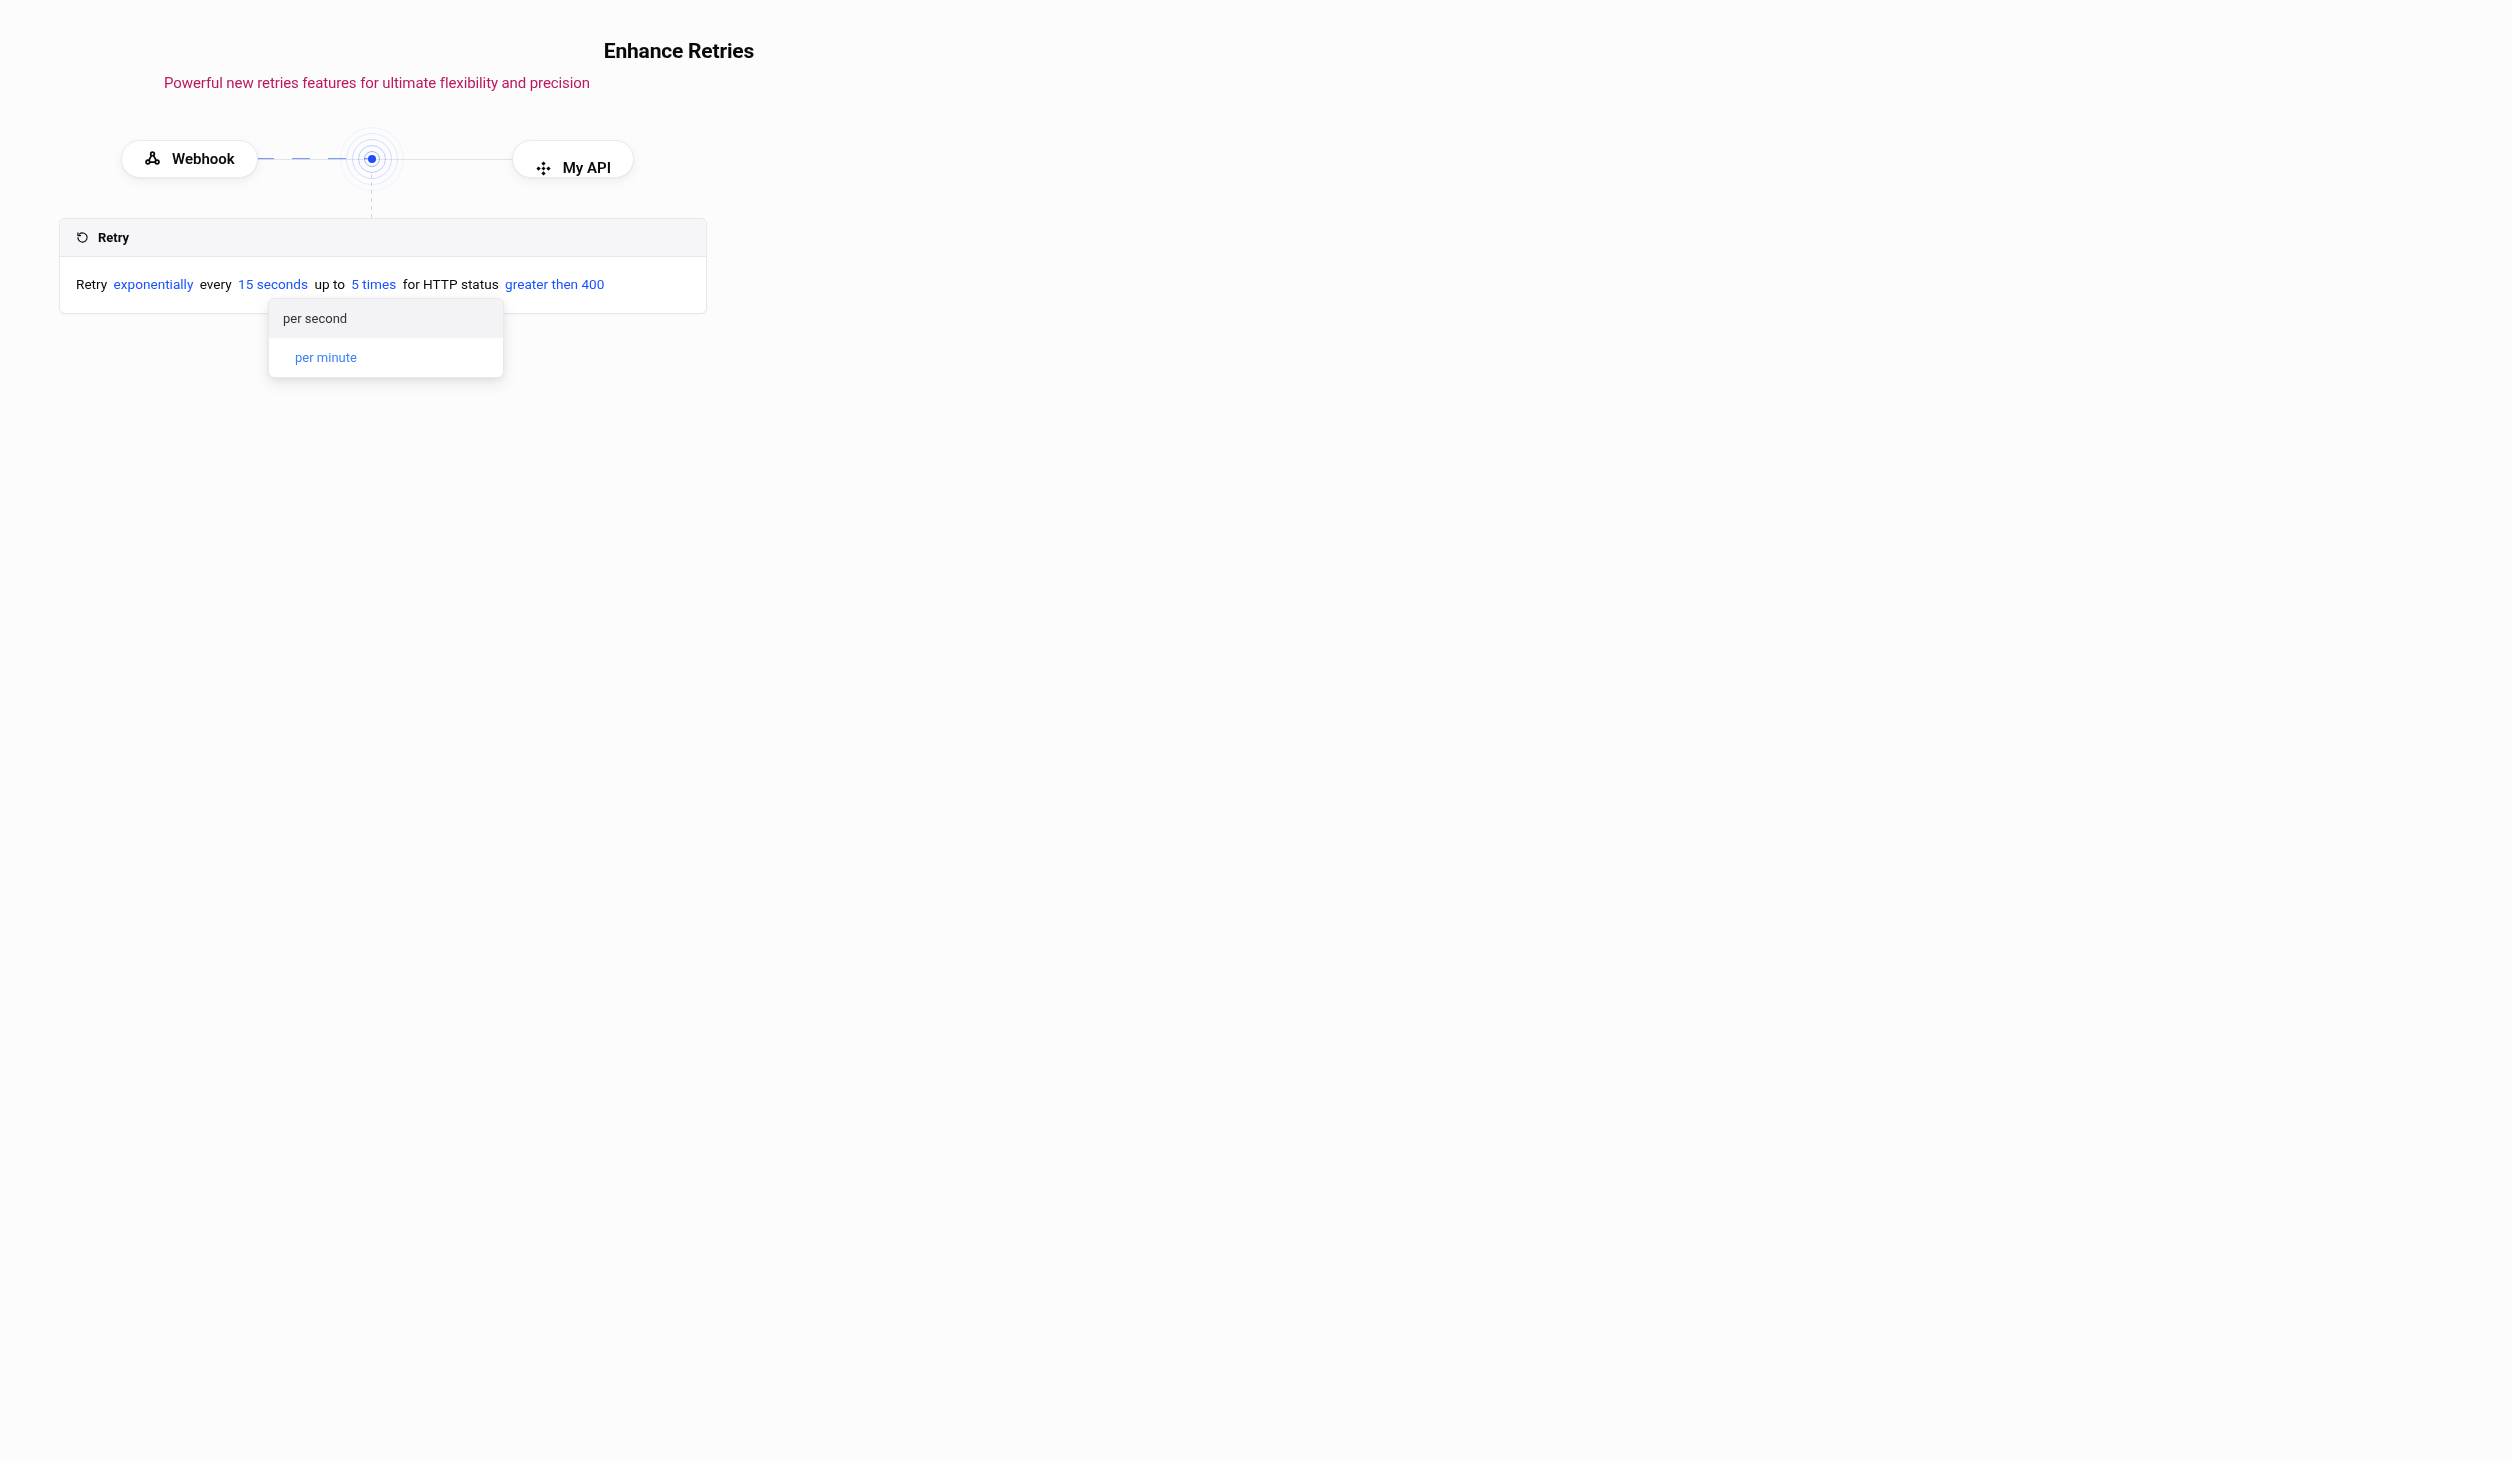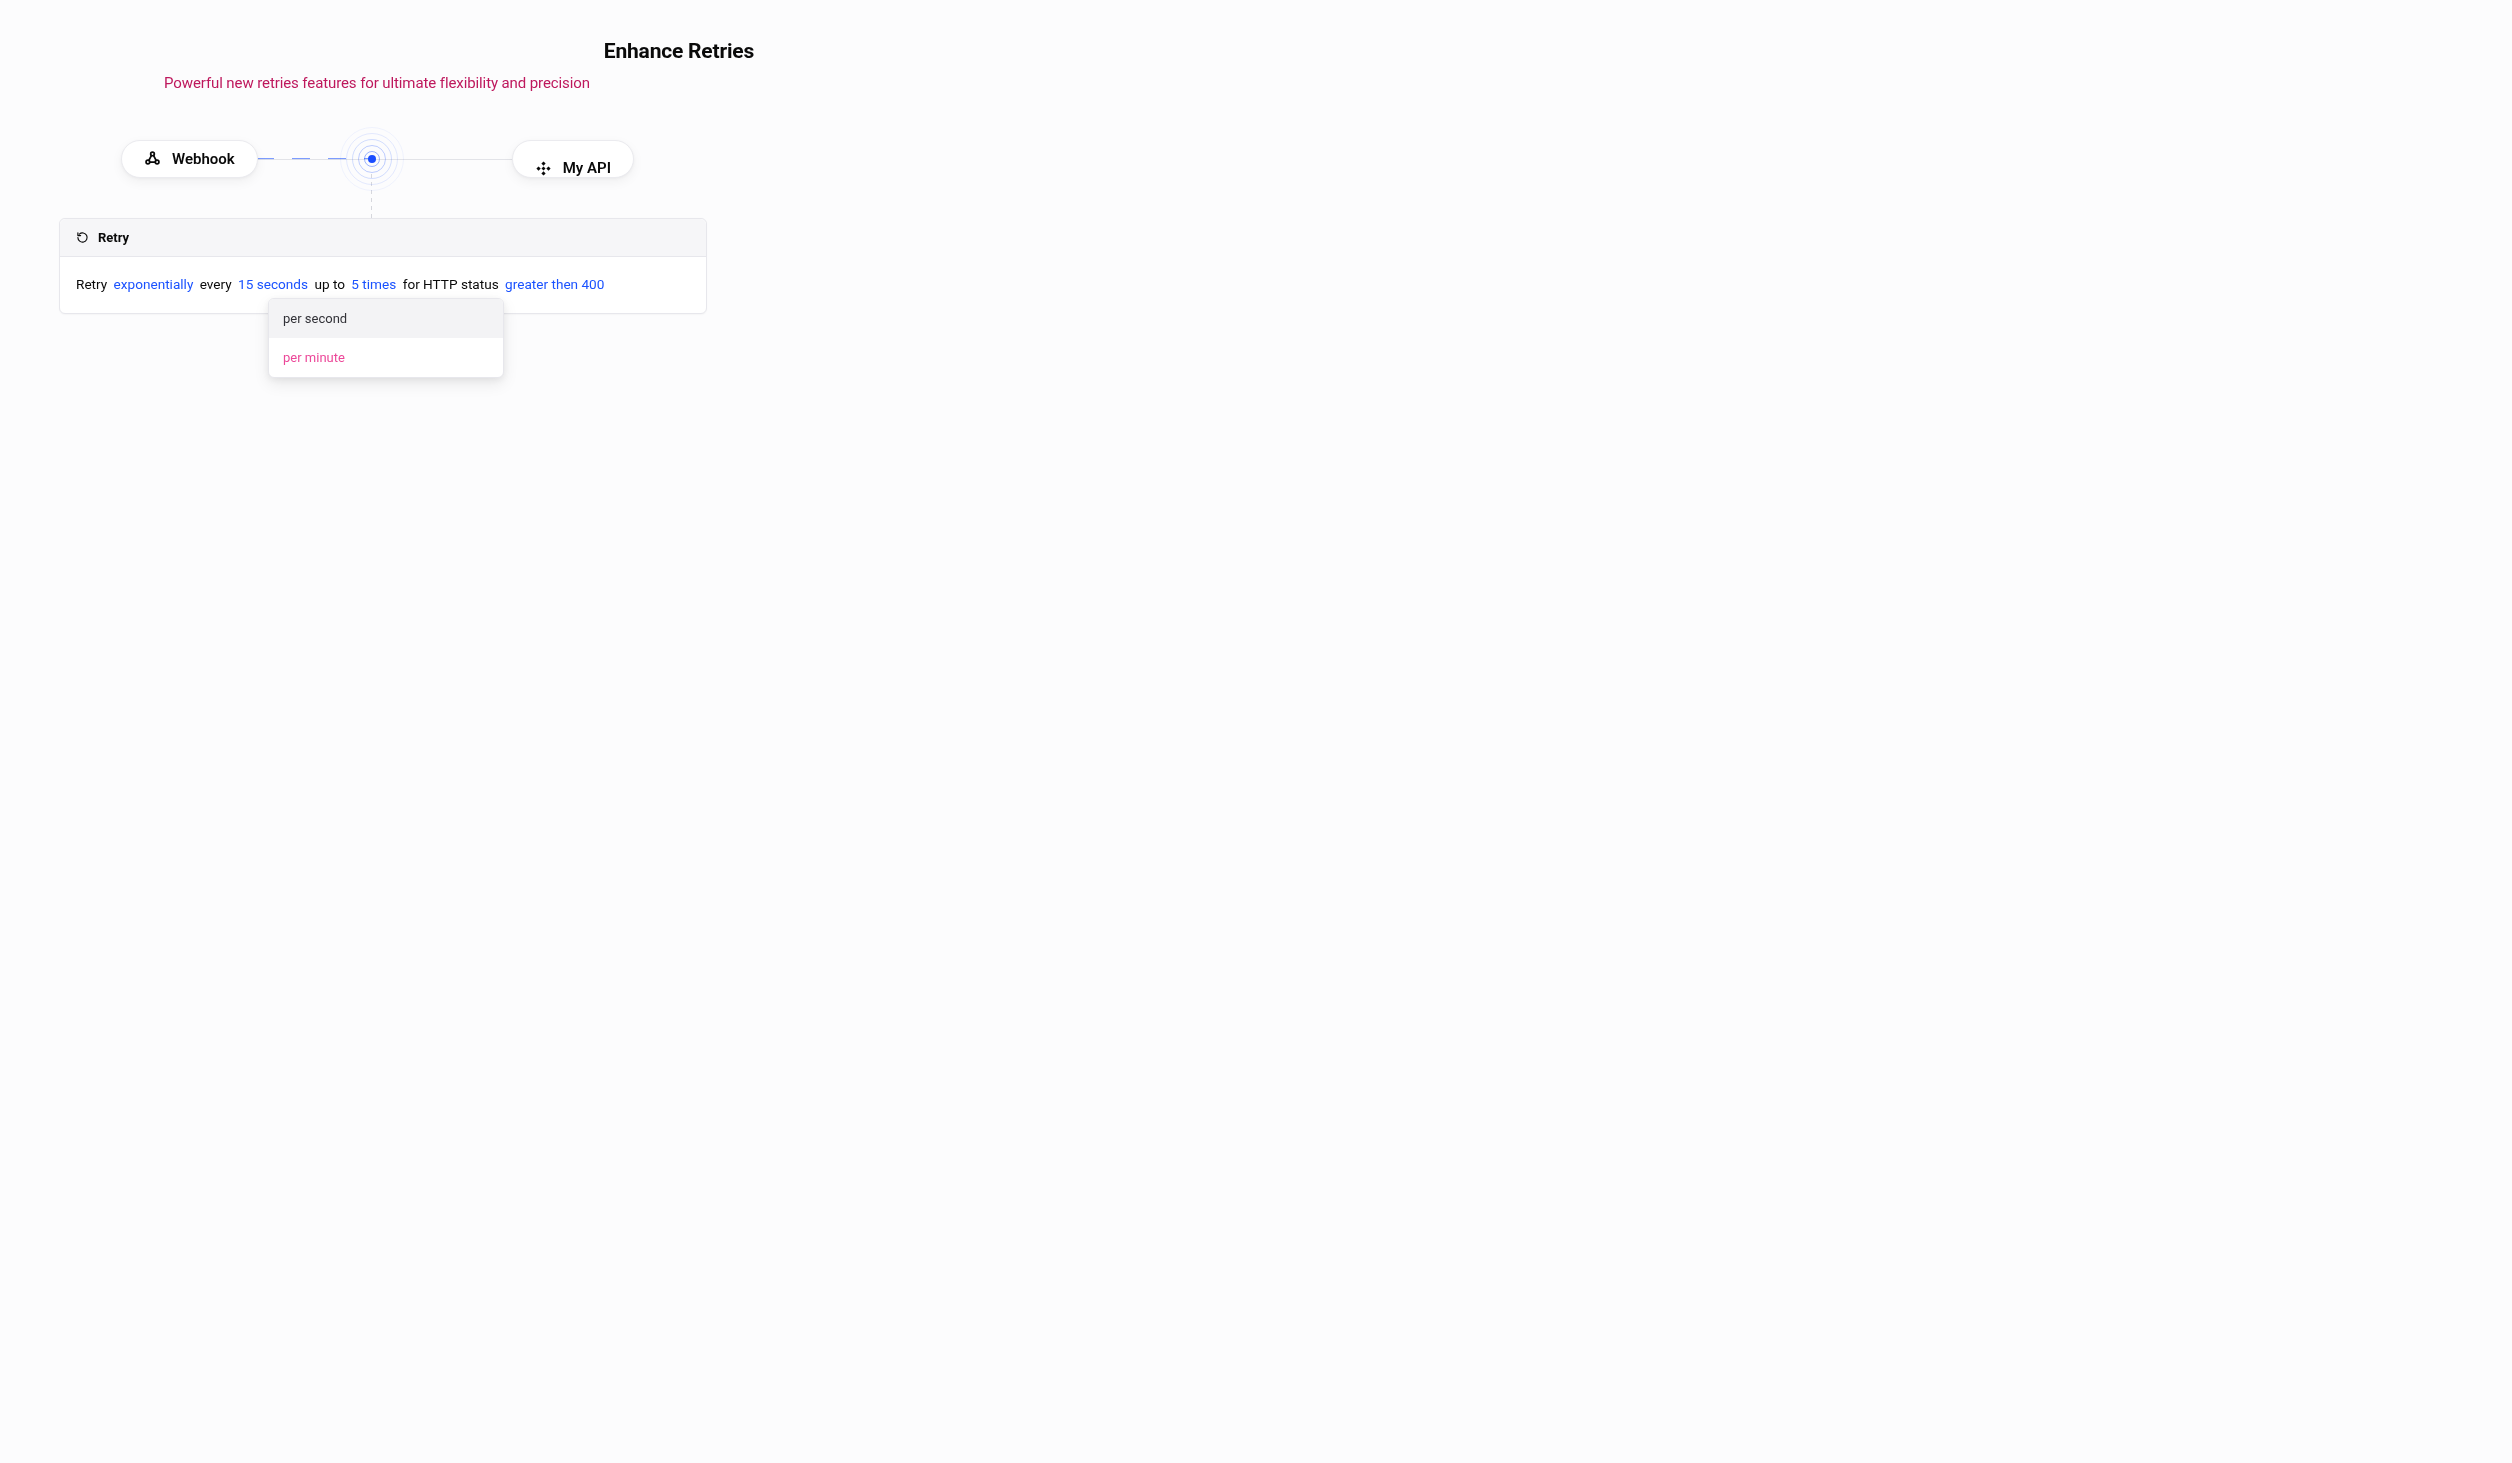--- a/index.html
+++ b/index.html
@@ -249,21 +249,22 @@
       color: #4c4c54;
       cursor: pointer;
     }
 
     .dropdown-option.selected {
       background: #f3f3f5;
       color: #323238;
     }
 
     .dropdown-option.dim {
-      color: #ec4899;
+      color: #3b82f6;
+      margin-left: 12px;
     }
   </style>
 </head>
 <body>
 
 <div class="container">
   <h1 class="title">Enhance Retries</h1>
   <p class="subtitle">Powerful new retries features for ultimate flexibility and precision</p>
 
   <div class="pill-row">

